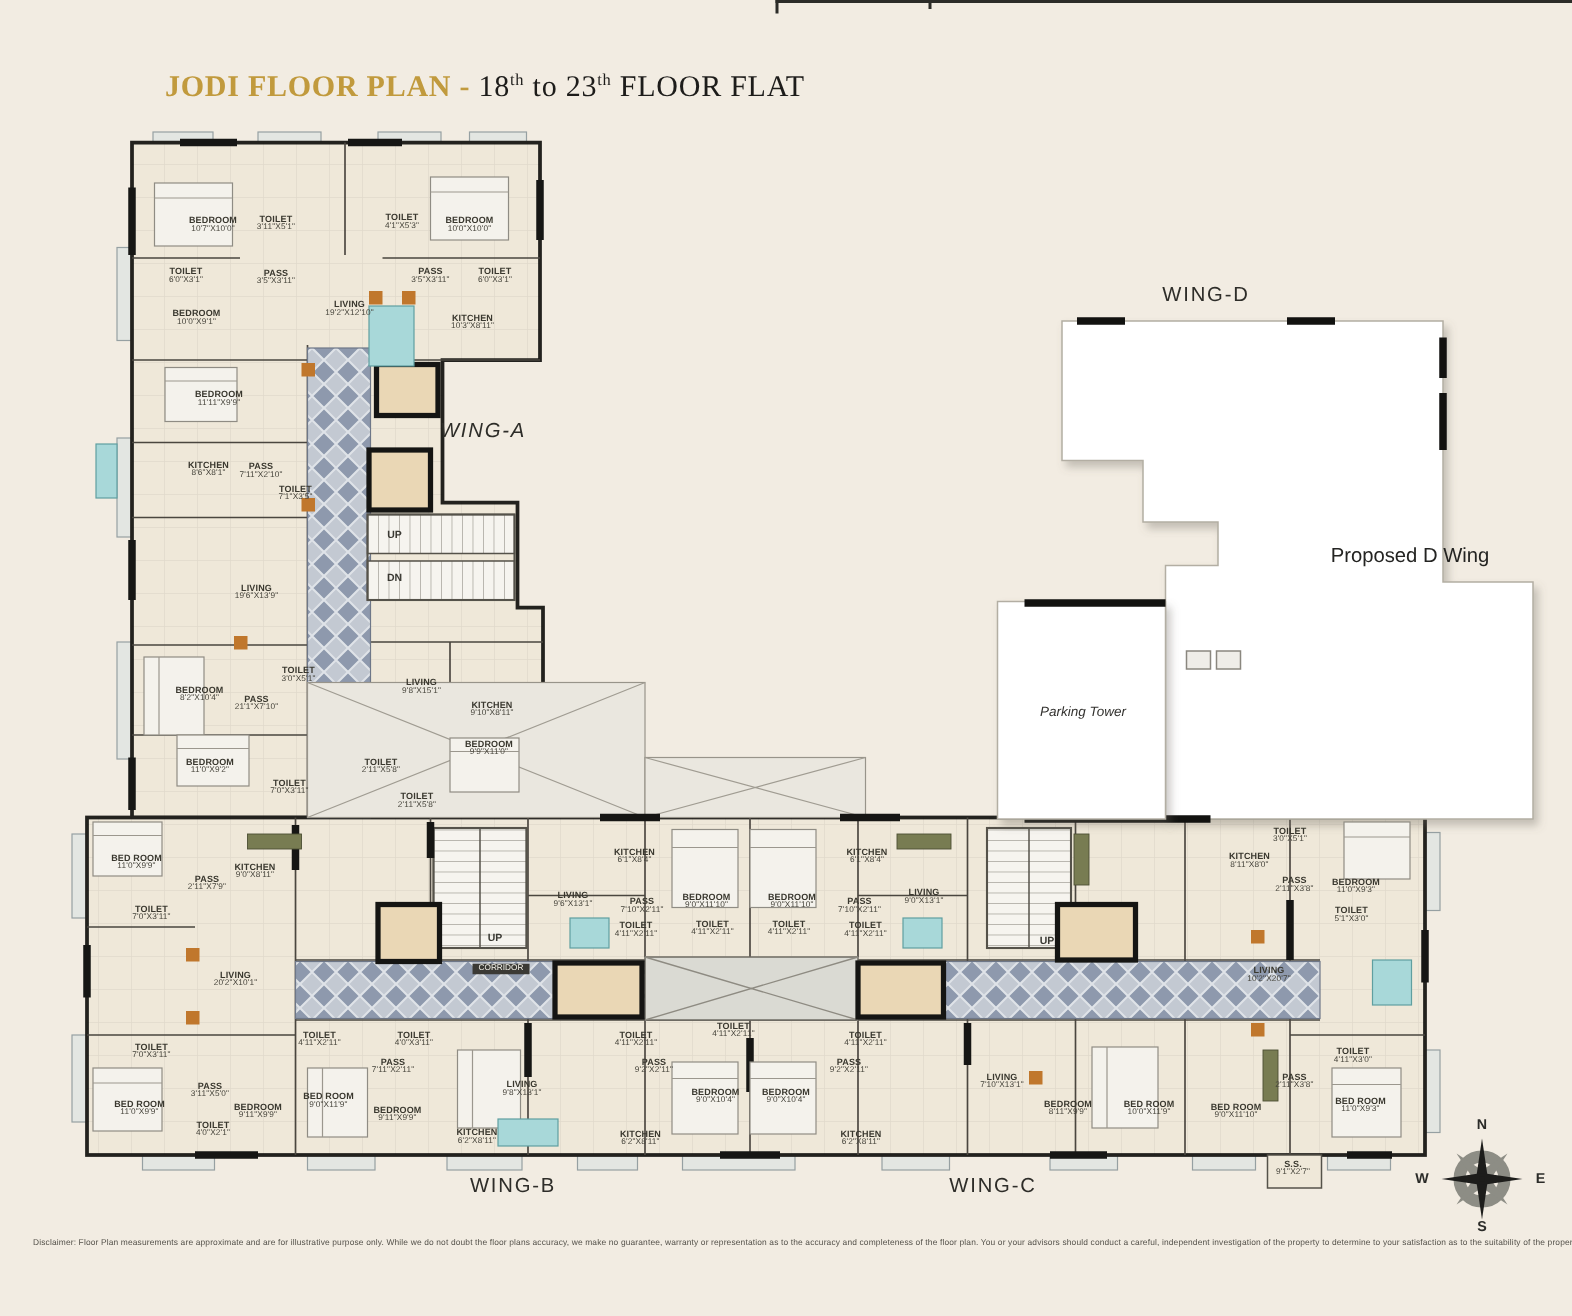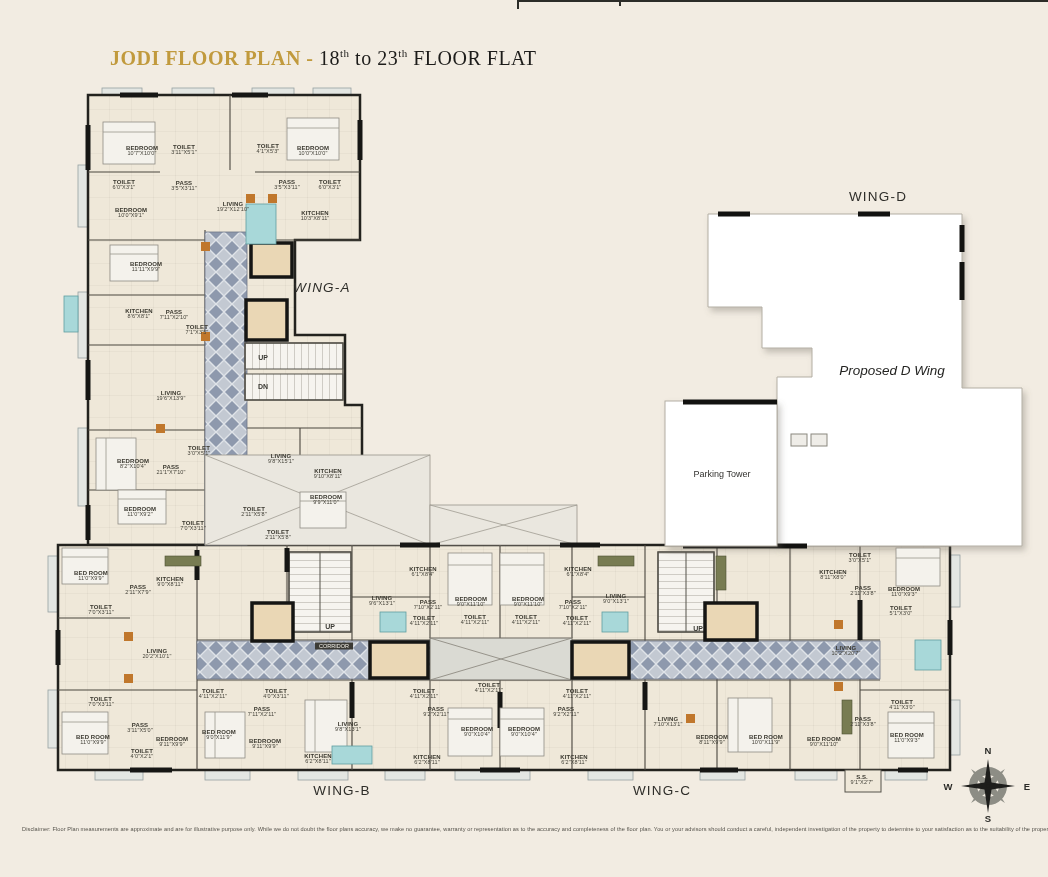--- a/index.html
+++ b/index.html
@@ -14,21 +14,21 @@
     font-size:20px;letter-spacing:.5px;white-space:nowrap;}
   .title .gold{color:#c19a3d;font-weight:bold;}
   .title .dark{color:#1d1c1a;}
   .title sup{font-size:11px;}
   
   .lbl{position:absolute;transform:translate(-50%,-50%);text-align:center;white-space:nowrap;z-index:30;}
   .lbl-room span{display:block;font-size:6px;line-height:1.05;color:#3a382f;font-weight:bold;letter-spacing:.1px;}
   .lbl-room .dims{font-size:5.5px;font-weight:normal;color:#45433a;}
   .lbl-wing{font-size:13.5px;color:#2e2d29;letter-spacing:1.2px;}
   .lbl-blocklg{font-size:13.5px;color:#242422;}
-  .lbl-blocksm{font-size:9px;color:#33322f;}
+  .lbl-blocksm{font-size:9px;color:#33322f;font-style:italic;}
   .lbl-stair{font-size:7px;font-weight:bold;color:#3a3933;}
   .lbl-tag{font-size:5.5px;color:#f4f2ea;background:#3b3a35;padding:0 4px;line-height:7px;}
   .lbl-compass{font-size:9.5px;font-weight:bold;color:#2b2b28;}
   
   .disclaimer{position:absolute;left:22px;top:826px;font-size:5.6px;color:#55524b;white-space:nowrap;letter-spacing:.1px;}
   svg{position:absolute;left:0;top:0;}
 </style>
 </head>
 <body>
 
@@ -236,22 +236,22 @@
       <path d="M961,786 L988,782 L988,790 Z" fill="#1d1d1b"></path>
       <path d="M1015,786 L988,782 L988,790 Z" fill="#1d1d1b"></path>
       <circle cx="988" cy="786" r="2" fill="#1d1d1b"></circle>
     </g>
   </svg>
 
   <div style="position:absolute;left:0;top:0;width:1048px;height:877px;">
       <div class="lbl lbl-wing" style="left: 322px; top: 287px; font-style: italic;"><span>WING-A</span></div>
       <div class="lbl lbl-wing" style="left: 342px; top: 790px;"><span>WING-B</span></div>
       <div class="lbl lbl-wing" style="left: 662px; top: 790px;"><span>WING-C</span></div>
-      <div class="lbl lbl-wing" style="left: 878px; top: 196px;"><span>WING-D</span></div>
-      <div class="lbl lbl-blocklg" style="left: 892px; top: 370px; font-style: italic;"><span>Proposed D Wing</span></div>
+      <div class="lbl lbl-wing" style="left: 804px; top: 196px;"><span>WING-D</span></div>
+      <div class="lbl lbl-blocklg" style="left: 940px; top: 370px;"><span>Proposed D Wing</span></div>
       <div class="lbl lbl-blocksm" style="left: 722px; top: 474px;"><span>Parking Tower</span></div>
       <div class="lbl lbl-stair" style="left: 263px; top: 357px;"><span>UP</span></div>
       <div class="lbl lbl-stair" style="left: 263px; top: 386px;"><span>DN</span></div>
       <div class="lbl lbl-stair" style="left: 330px; top: 626px;"><span>UP</span></div>
       <div class="lbl lbl-stair" style="left: 698px; top: 628px;"><span>UP</span></div>
       <div class="lbl lbl-tag" style="left: 334px; top: 646px;"><span>CORRIDOR</span></div>
       <div class="lbl lbl-compass" style="left: 988px; top: 750px;"><span>N</span></div>
       <div class="lbl lbl-compass" style="left: 988px; top: 818px;"><span>S</span></div>
       <div class="lbl lbl-compass" style="left: 948px; top: 786px;"><span>W</span></div>
       <div class="lbl lbl-compass" style="left: 1027px; top: 786px;"><span>E</span></div>

